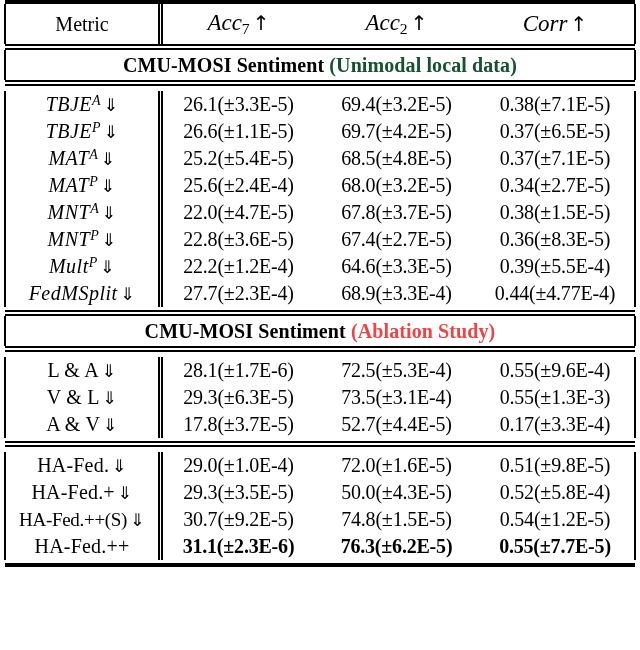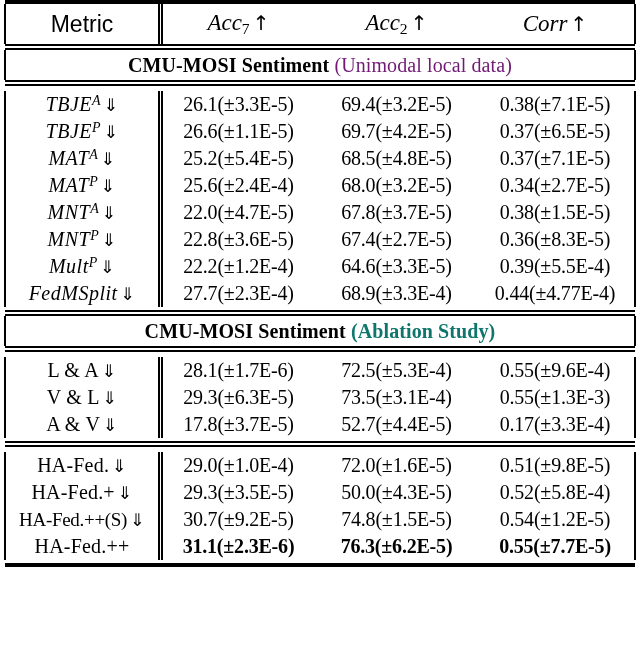--- a/index.html
+++ b/index.html
@@ -98,22 +98,22 @@
     vertical-align: middle;
     padding: 0;
     white-space: nowrap;
   }
 
   .hdr-row td {
     height: 40px;
     font-size: 23px;
   }
   .hdr-metric {
-    font-size: 23px;
-    font-family: Liberation Sans, sans-serif;
+    font-size: 20px;
+    font-family: Liberation Serif, serif;
   }
   .mathit {
     font-style: italic;
     font-family: "Liberation Serif", "DejaVu Serif", serif;
     margin-top: 44px;
   }
   .mathit .sub {
     font-style: normal;
     font-size: 0.68em;
     vertical-align: -0.28em;
@@ -125,22 +125,22 @@
     font-size: 0.88em;
     padding-left: 3px;
   }
 
   .section-row td {
     height: 30px;
     font-weight: bold;
     font-size: 20px;
     letter-spacing: 0.1px;
   }
-  .tag-red  { color: #701a75; font-weight: normal; text-align: center; }
-  .tag-blue { color: #0f766e; font-weight: bold; }
+  .tag-red  { color: #14532d; font-weight: bold; text-align: center; }
+  .tag-blue { color: #ef4444; font-weight: bold; }
 
   .data-row td {
     height: 27px;
     font-size: 20px;
   }
   .data-row td.metric-cell {
     font-size: 20px;
     text-align: center;
   }
   .mname {

